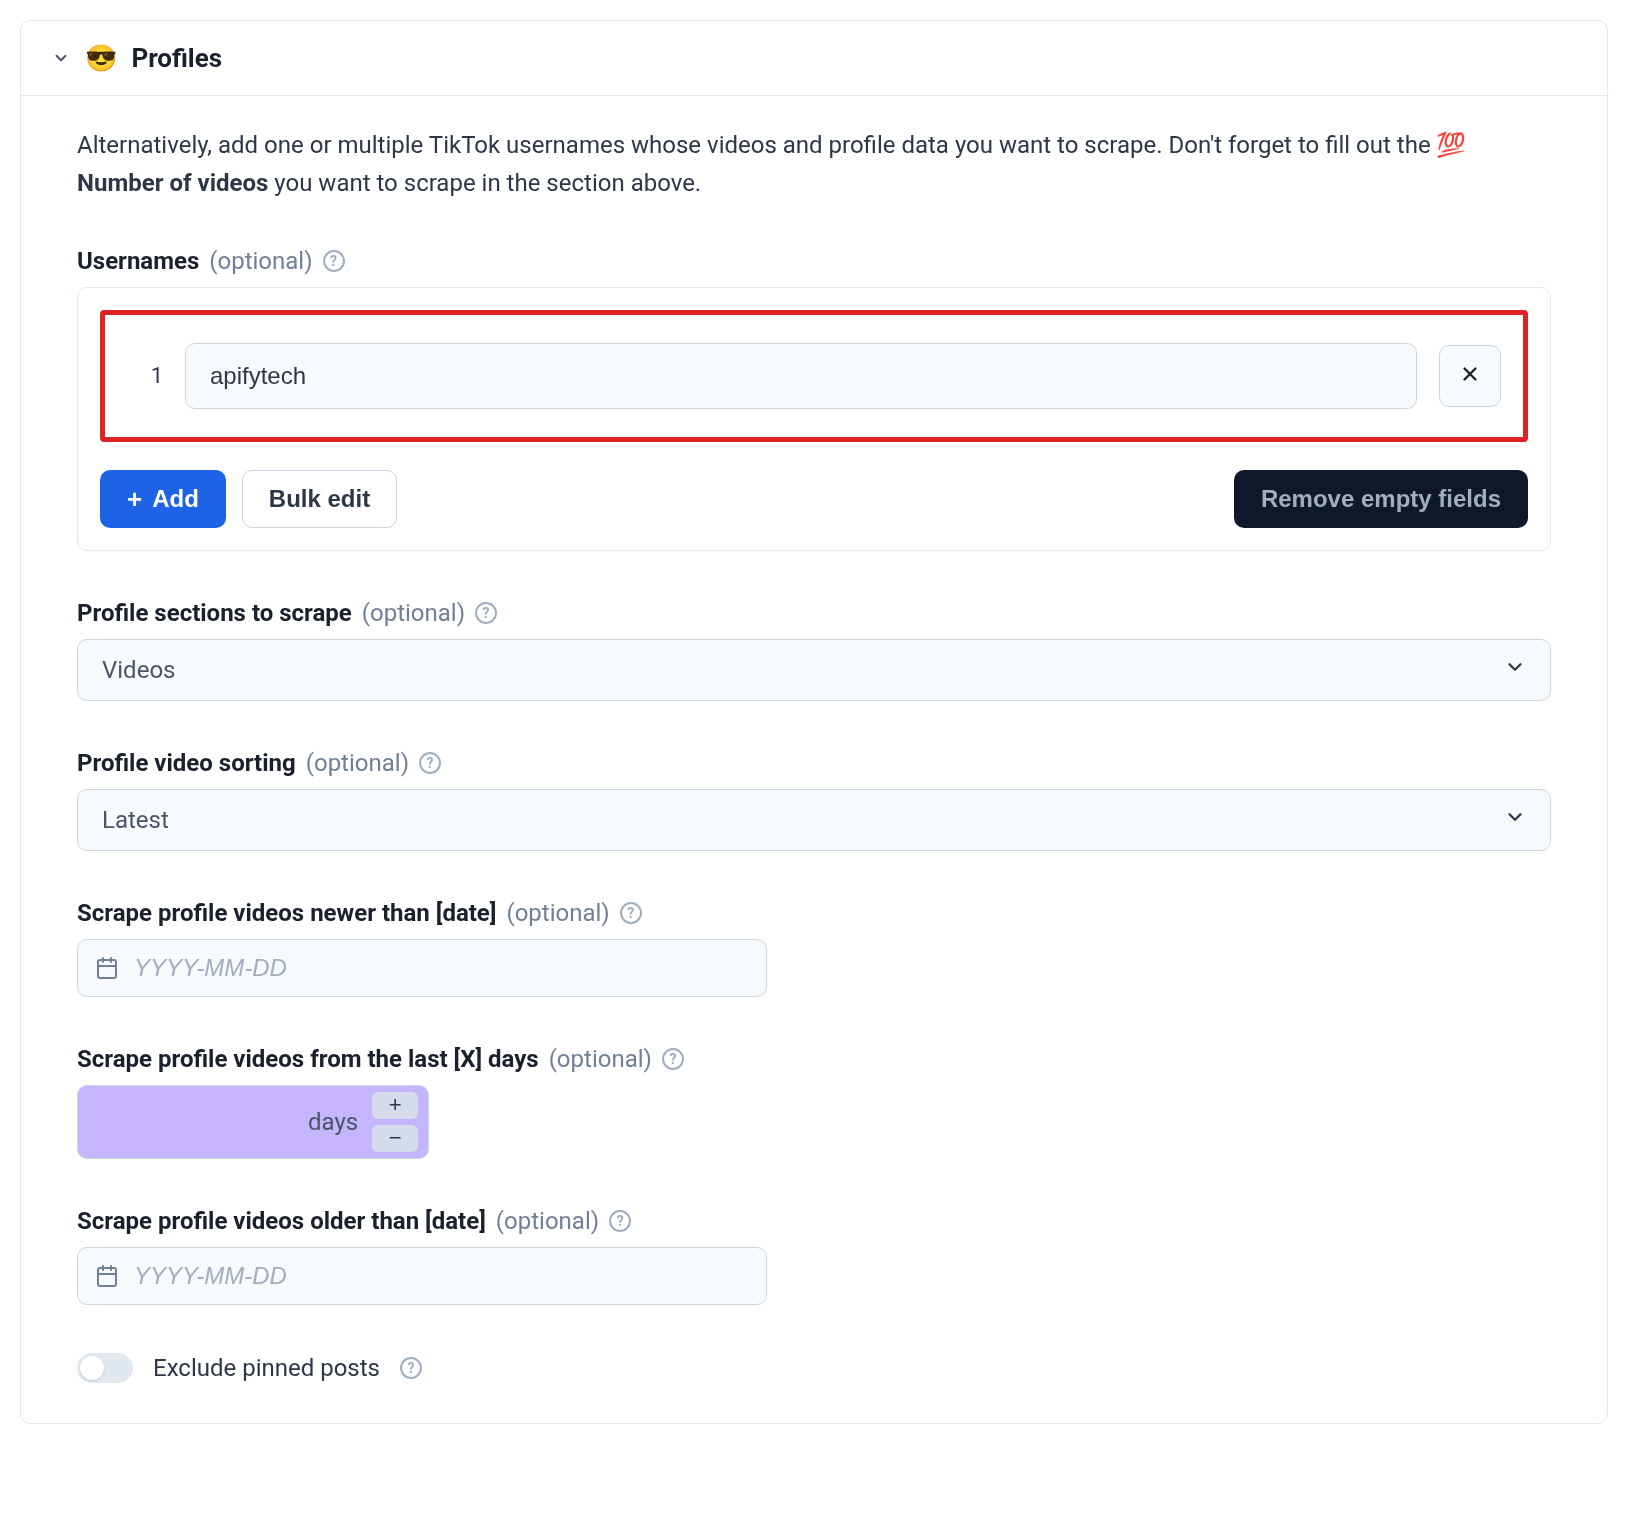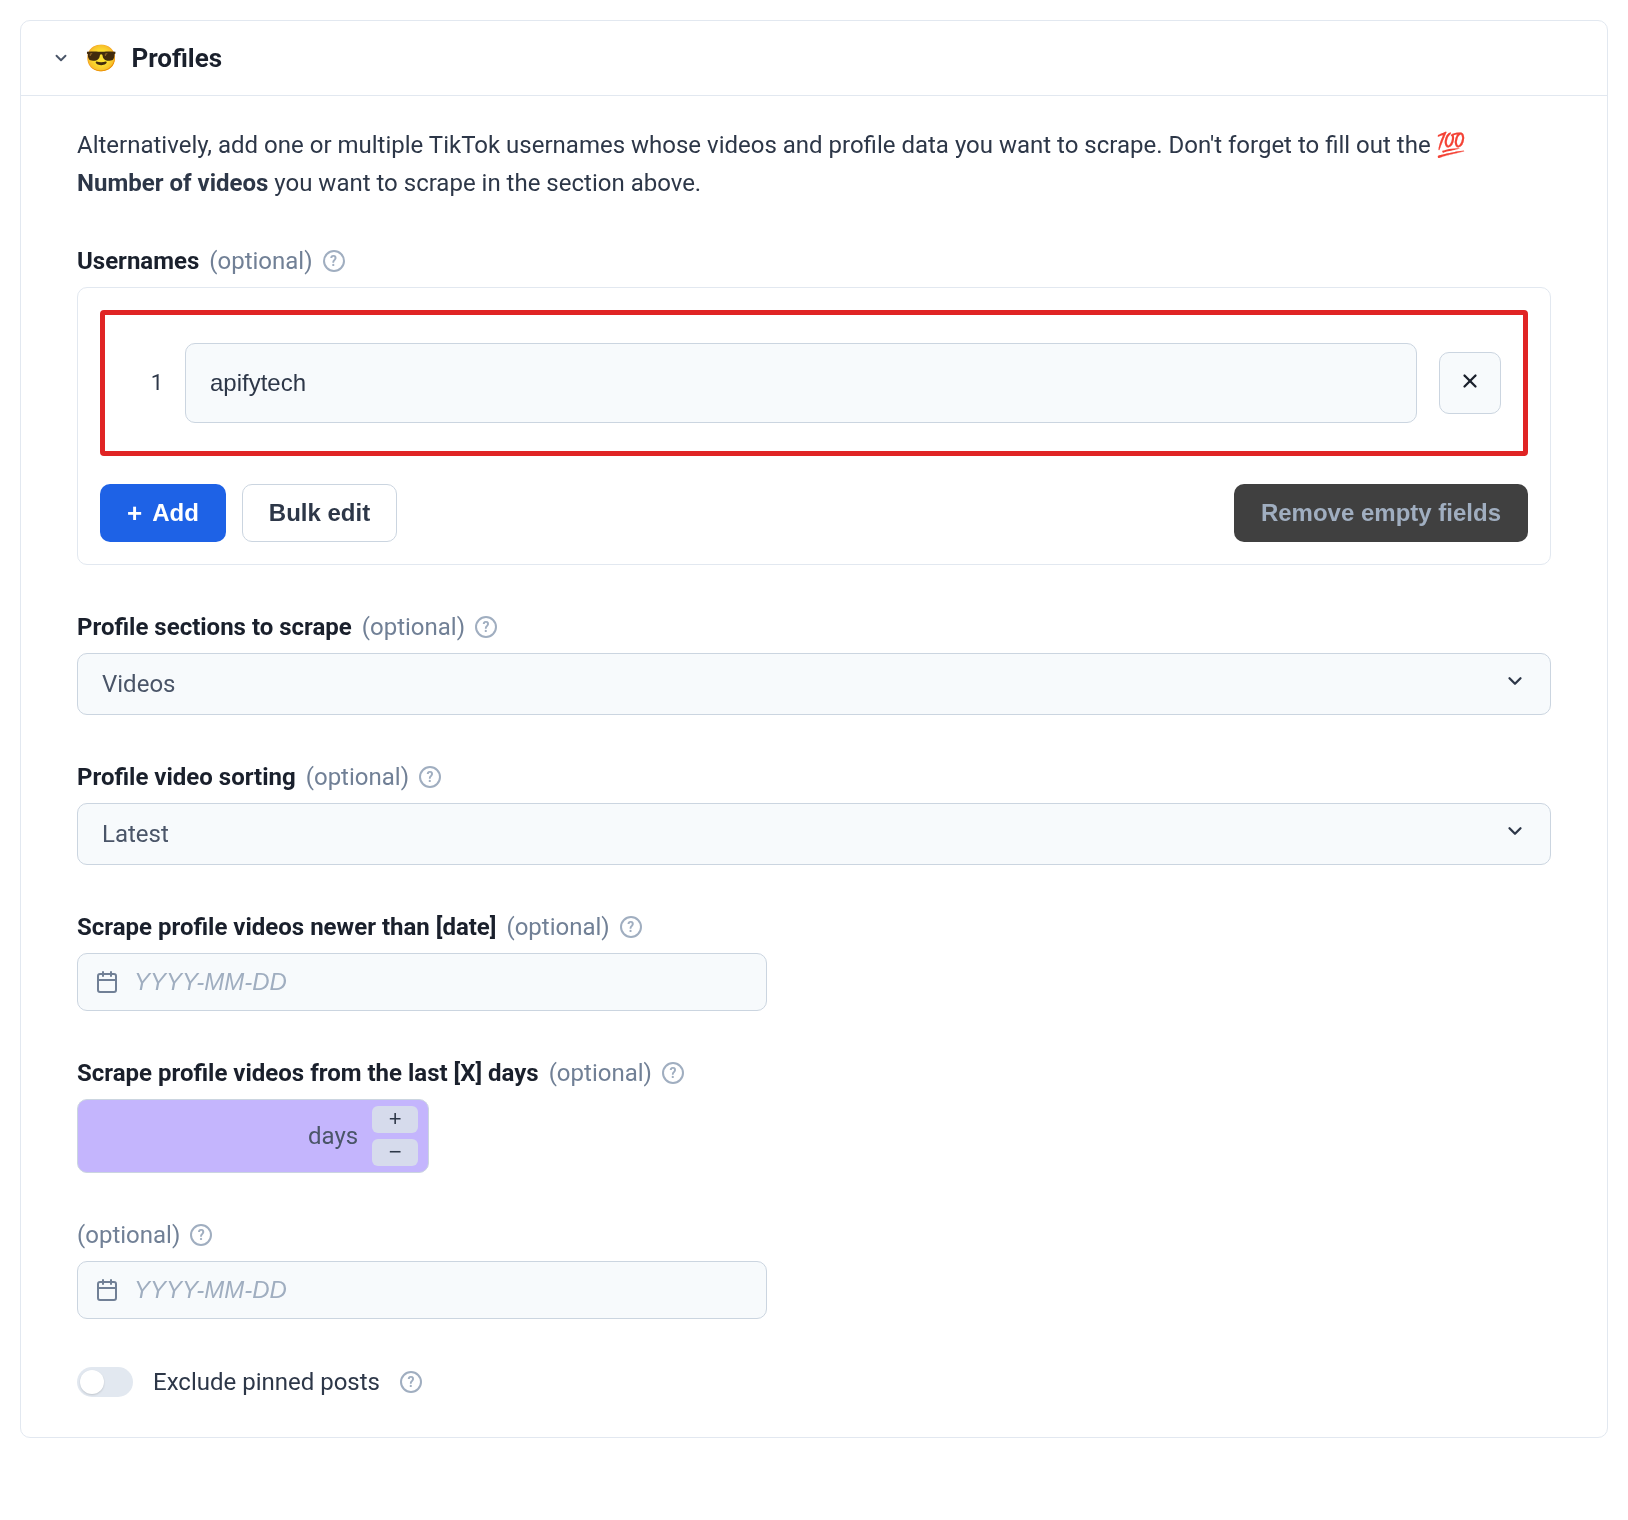--- a/index.html
+++ b/index.html
@@ -92,21 +92,21 @@
     width: 36px;
     text-align: right;
     color: #2d3748;
     font-size: 22px;
   }
   .text-input {
     flex: 1;
     background: #f7fafc;
     border: 1px solid #cbd5e0;
     border-radius: 10px;
-    padding: 25px 24px;
+    padding: 18px 24px;
     font-size: 24px;
     color: #2d3748;
   }
   .icon-btn {
     width: 62px; height: 62px;
     background: #f7fafc;
     border: 1px solid #cbd5e0;
     border-radius: 10px;
     display: flex; align-items: center; justify-content: center;
     cursor: pointer;
@@ -132,21 +132,21 @@
   .btn-primary {
     background: #1e62e6;
     color: #fff;
   }
   .btn-secondary {
     background: #fff;
     border: 1px solid #cbd5e0;
     color: #2d3748;
   }
   .btn-disabled {
-    background: #404040;
+    background: #0f172a;
     color: #a0aec0;
     margin-left: auto;
     cursor: not-allowed;
     justify-content: flex-end;
   }
   .plus-glyph {
     font-size: 26px;
     line-height: 1;
   }
   .select-box {
@@ -381,20 +381,21 @@
             </button>
           <button class="step-btn">
               <span>−</span>
             </button>
         </div>
       </div>
     </div>
 
     <div class="field-block">
       <div class="field-label">
+        <span>Scrape profile videos older than [date]</span>
         <span class="optional">(optional)</span>
         <span class="help-icon">?</span>
       </div>
       <div class="date-input-wrap">
         <span class="cal-icon">
           <svg width="24" height="24" viewBox="0 0 24 24" fill="none" stroke="#718096" stroke-width="2" stroke-linecap="round" stroke-linejoin="round">
               <rect x="3" y="4" width="18" height="18" rx="2"></rect>
               <line x1="16" y1="2" x2="16" y2="6"></line>
               <line x1="8" y1="2" x2="8" y2="6"></line>
               <line x1="3" y1="10" x2="21" y2="10"></line>

